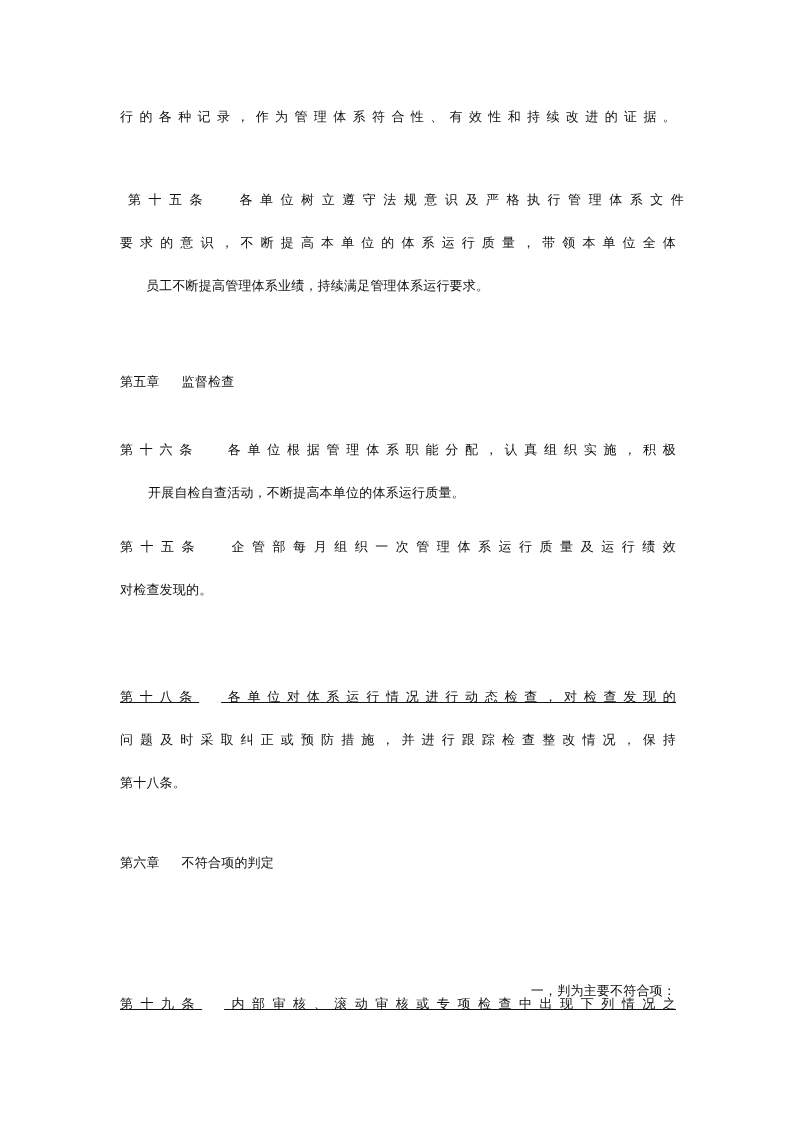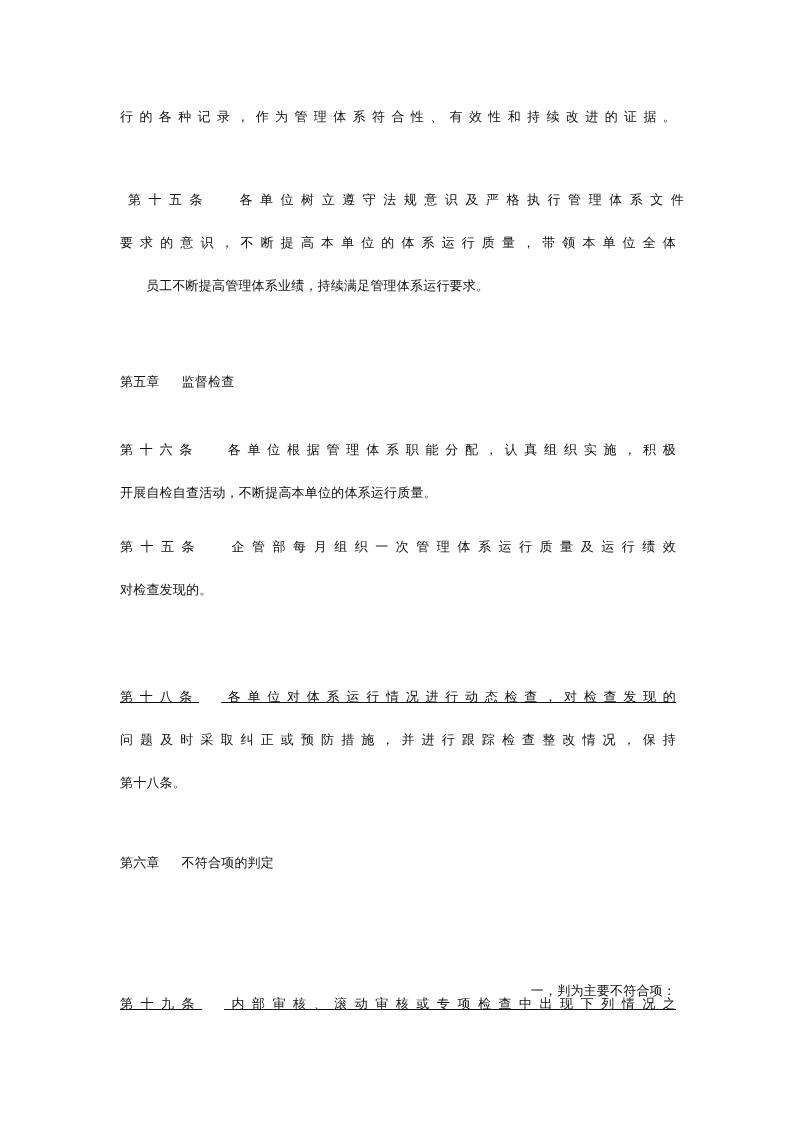--- a/index.html
+++ b/index.html
@@ -52,21 +52,21 @@
   <div class="line justify" style="top:231px;">要求的意识，不断提高本单位的体系运行质量，带领本单位全体</div>
   <div class="line" style="top:274px;margin-left:26px;">员工不断提高管理体系业绩，持续满足管理体系运行要求。</div>
 
   <div class="line" style="top:370px;">
     <span>第五章</span><span class="gap"></span><span>监督检查</span>
   </div>
 
   <div class="line justify" style="top:438px;">
     <span>第十六条</span><span class="gap"></span><span>各单位根据管理体系职能分配，认真组织实施，积极</span>
   </div>
-  <div class="line" style="top:481px;">开展自检自查活动，不断提高本单位的体系运行质量。</div>
+  <div class="line" style="top:481px;margin-left:28px;">开展自检自查活动，不断提高本单位的体系运行质量。</div>
 
   <div class="line justify" style="top:535px;">
     <span>第十五条</span><span class="gap"></span><span>企管部每月组织一次管理体系运行质量及运行绩效</span>
   </div>
   <div class="line" style="top:578px;">对检查发现的。</div>
 
   <div class="line justify" style="top:685px;text-decoration:underline;">
     <span>第十八条</span><span class="gap"></span><span>各单位对体系运行情况进行动态检查，对检查发现的</span>
   </div>
   <div class="line justify" style="top:728px;">问题及时采取纠正或预防措施，并进行跟踪检查整改情况，保持</div>

